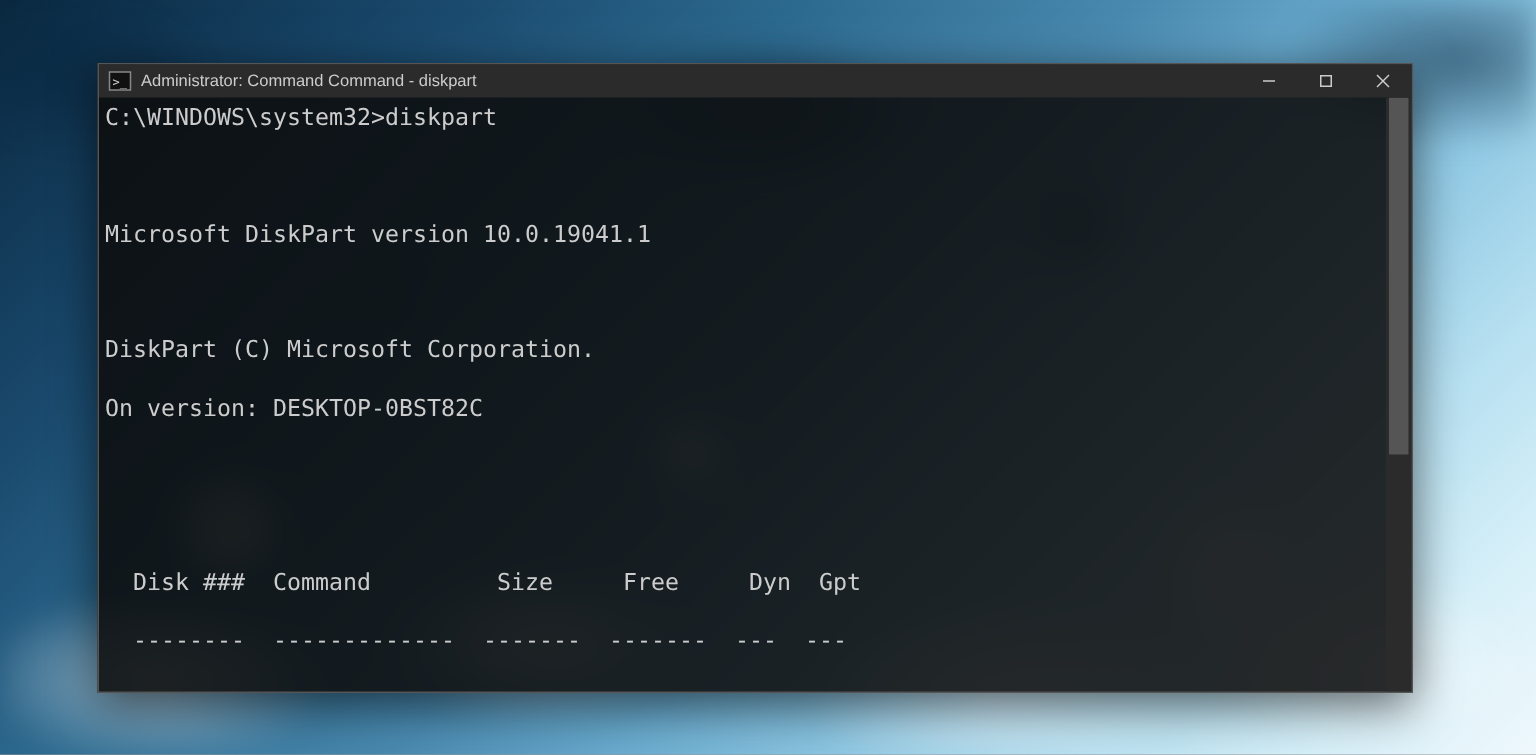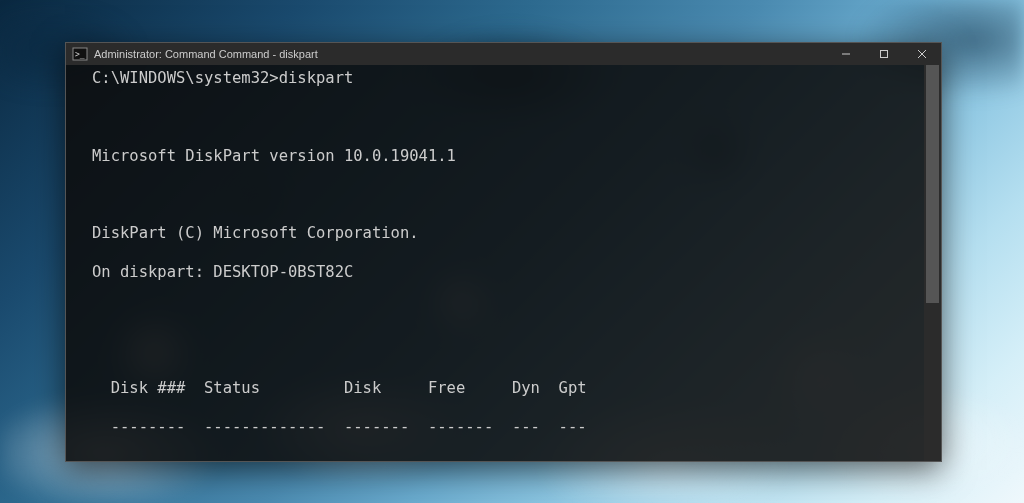--- a/index.html
+++ b/index.html
@@ -80,21 +80,20 @@
       align-items: center;
       justify-content: center;
       color: #ccc;
     }
     .win-btn svg { width: 10px; height: 10px; }
 
     .terminal-body {
       flex: 1;
       display: flex;
       overflow: hidden;
-      padding-left: 22px;
     }
     .terminal-content {
       flex: 1;
       padding: 4px 0 4px 4px;
       color: #cccccc;
       font-size: 15.5px;
       line-height: 1.25;
       white-space: pre;
       overflow: hidden;
       font-family: Consolas, "Lucida Console", monospace;
@@ -145,24 +144,24 @@
           <line x1="9" y1="1" x2="1" y2="9" stroke="currentColor" stroke-width="1"></line>
         </svg>
     </span>
   </div>
   <div class="terminal-body">
     <div class="terminal-content"><span class="prompt-line"><span>C:\WINDOWS\system32&gt;</span><span>diskpart</span></span>
 <span class="line"> </span>
 <span class="line">Microsoft DiskPart version 10.0.19041.1</span>
 <span class="line"> </span>
 <span class="line">DiskPart (C) Microsoft Corporation.</span>
-<span class="line">On diskpart: DESKTOP-0BST82C</span>
+<span class="line">On version: DESKTOP-0BST82C</span>
 <span class="line"> </span>
 <span class="line"> </span>
-<span class="line">  Disk ###  Status         Disk     Free     Dyn  Gpt</span>
+<span class="line">  Disk ###  Command         Size     Free     Dyn  Gpt</span>
 <span class="line">  --------  -------------  -------  -------  ---  ---</span>
 
 
 
 
 
 
 
 </div>
     <div class="scrollbar">

